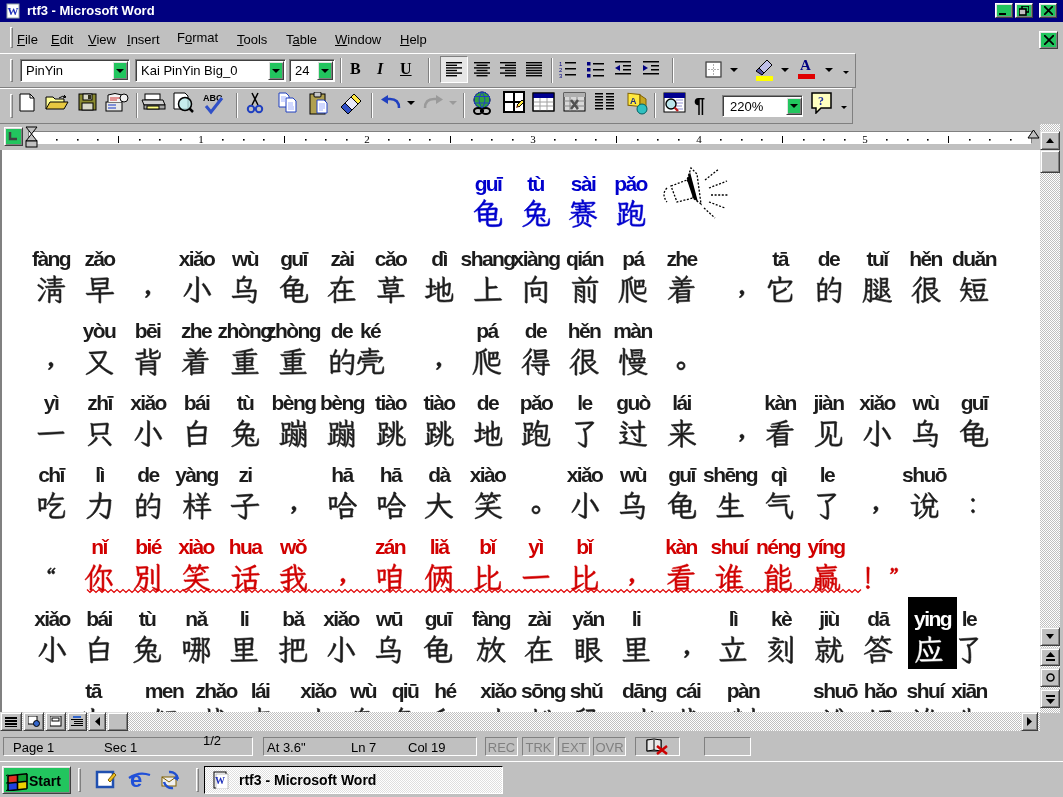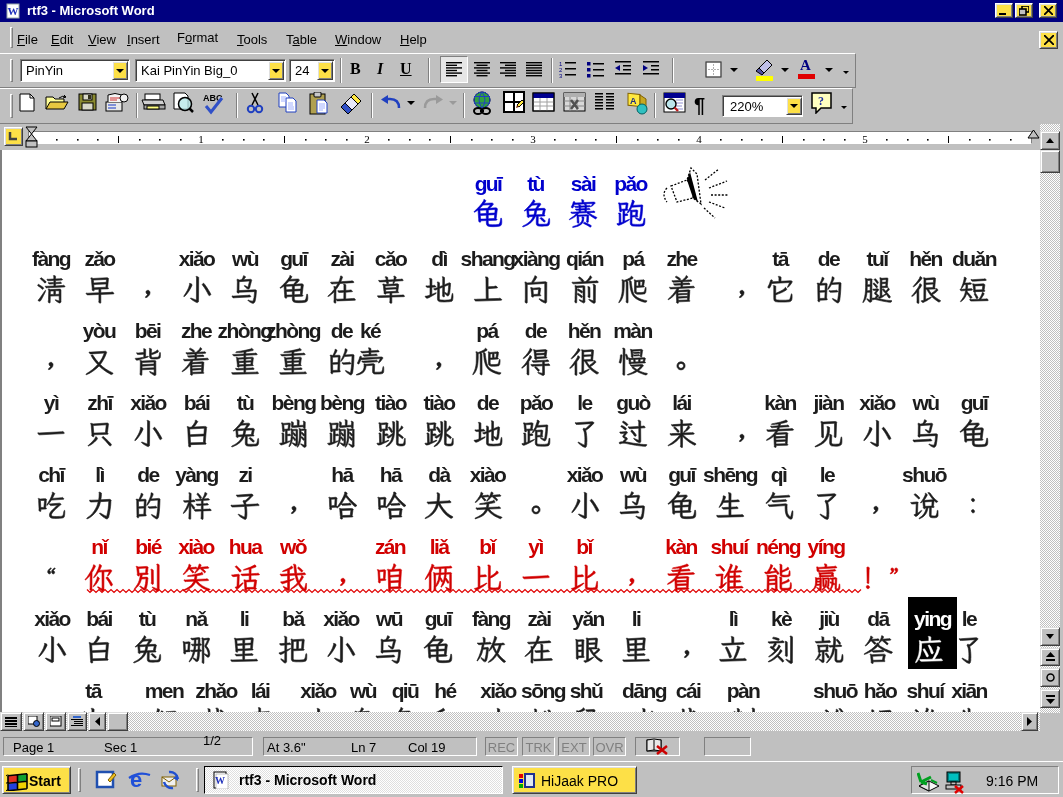--- a/index.html
+++ b/index.html
@@ -1,17 +1,17 @@
 <!DOCTYPE html>
 <html><head><meta charset="utf-8"><style>
 *{margin:0;padding:0;box-sizing:border-box}
 html,body{width:1063px;height:797px;overflow:hidden}
 body{position:relative;font-family:"Liberation Sans",sans-serif;background:#c0c0c0;-webkit-font-smoothing:none}
 .abs{position:absolute}
-.raise{border-top:1px solid #fff;border-left:1px solid #fff;border-right:1px solid #404040;border-bottom:1px solid #404040;box-shadow:inset 1px 1px 0 #dfdfdf,inset -1px -1px 0 #808080;background:#fde047}
+.raise{border-top:1px solid #fff;border-left:1px solid #fff;border-right:1px solid #404040;border-bottom:1px solid #404040;box-shadow:inset 1px 1px 0 #dfdfdf,inset -1px -1px 0 #808080;background:#22c55e}
 .raise2{border-top:1px solid #dfdfdf;border-left:1px solid #dfdfdf;border-right:1px solid #404040;border-bottom:1px solid #404040;box-shadow:inset 1px 1px 0 #fff,inset -1px -1px 0 #808080;background:#c0c0c0}
 .sunk{border-top:1px solid #808080;border-left:1px solid #808080;border-right:1px solid #fff;border-bottom:1px solid #fff;box-shadow:inset 1px 1px 0 #404040;background:#fff}
 .sunkg{border-top:1px solid #808080;border-left:1px solid #808080;border-right:1px solid #fff;border-bottom:1px solid #fff;background:#c0c0c0}
 .grip{width:3px;border-top:1px solid #fff;border-left:1px solid #fff;border-right:1px solid #808080;border-bottom:1px solid #808080;background:#c0c0c0}
 .sep{width:2px;border-left:1px solid #808080;border-right:1px solid #fff}
 .darr{width:0;height:0;border-left:4px solid transparent;border-right:4px solid transparent;border-top:4px solid #000}
 .cbtn{position:absolute;display:flex;align-items:center;justify-content:center}
 
 #doc{position:absolute;left:2px;top:150px;width:1038px;height:563px;background:#fff;overflow:hidden}
 .row{position:absolute;left:0;top:0;width:100%}
@@ -1443,39 +1443,13 @@
     </svg>
  <div class="grip abs" style="left:196px;top:6px;height:24px"></div>
  <div class="abs" style="left:204px;top:4px;width:299px;height:28px;border-top:1px solid #000;border-left:1px solid #000;border-right:1px solid #fff;border-bottom:1px solid #fff;background:repeating-conic-gradient(#fff 0% 25%,#dfdfdf 0% 50%) 0 0/2px 2px">
   <svg class="abs" style="left:8px;top:4px" width="17" height="18" viewBox="0 0 17 18">
         <rect x="1" y="1" width="12" height="16" fill="#fff" stroke="#000"></rect>
         <rect x="3" y="3" width="12" height="15" fill="#fff" stroke="#888" stroke-width=".5"></rect>
         <text x="7" y="13" font-size="10" font-weight="bold" fill="#2233bb" text-anchor="middle" font-family="Liberation Serif">W</text>
       </svg>
   <div class="abs" style="left:34px;top:5px;font-size:14px;font-weight:bold">rtf3 - Microsoft Word</div>
  </div>
- <div class="abs raise" style="left:512px;top:4px;width:125px;height:28px">
-  <svg class="abs" style="left:6px;top:5px" width="17" height="17" viewBox="0 0 17 17">
-        <rect x="0" y="2" width="4" height="4" fill="#d00"></rect>
-        <rect x="0" y="7" width="4" height="4" fill="#00d"></rect>
-        <rect x="0" y="12" width="4" height="4" fill="#0a0"></rect>
-        <rect x="5" y="1" width="11" height="15" fill="#203090"></rect>
-        <rect x="7" y="3" width="7" height="11" fill="#e0e8f0"></rect>
-      </svg>
-  <div class="abs" style="left:28px;top:6px;font-size:14px">HiJaak PRO</div>
- </div>
- <div class="abs sunkg" style="left:911px;top:4px;width:148px;height:28px;background:#c0c0c0">
-  <svg class="abs" style="left:5px;top:3px" width="24" height="23" viewBox="0 0 24 23">
-        <path d="M2 16 L12 11 L22 16 L12 21 Z" fill="#f8f8f8" stroke="#000"></path>
-        <path d="M2 16 L12 11 L12 21 Z" fill="#e0e0e0" stroke="#000"></path>
-        <path d="M4 12 L14 7 M4 12 L1 3 M4 12 L10 14" stroke="#00a020" stroke-width="3" fill="none"></path>
-        <path d="M14 10 L20 13" stroke="#00a020" stroke-width="2"></path>
-      </svg>
-  <svg class="abs" style="left:31px;top:3px" width="24" height="24" viewBox="0 0 24 24">
-        <rect x="4" y="2" width="13" height="10" fill="#008080" stroke="#000"></rect>
-        <rect x="6" y="4" width="9" height="6" fill="#00c0c0"></rect>
-        <rect x="8" y="12" width="5" height="3" fill="#c0c0c0" stroke="#000"></rect>
-        <rect x="3" y="15" width="15" height="4" fill="#c0c0c0" stroke="#000"></rect>
-        <path d="M12 16 L20 23 M20 16 L12 23" stroke="#e00000" stroke-width="2.5"></path>
-      </svg>
-  <div class="abs" style="left:74px;top:6px;font-size:14px">9:16 PM</div>
- </div>
 </div>
 
 </body></html>

